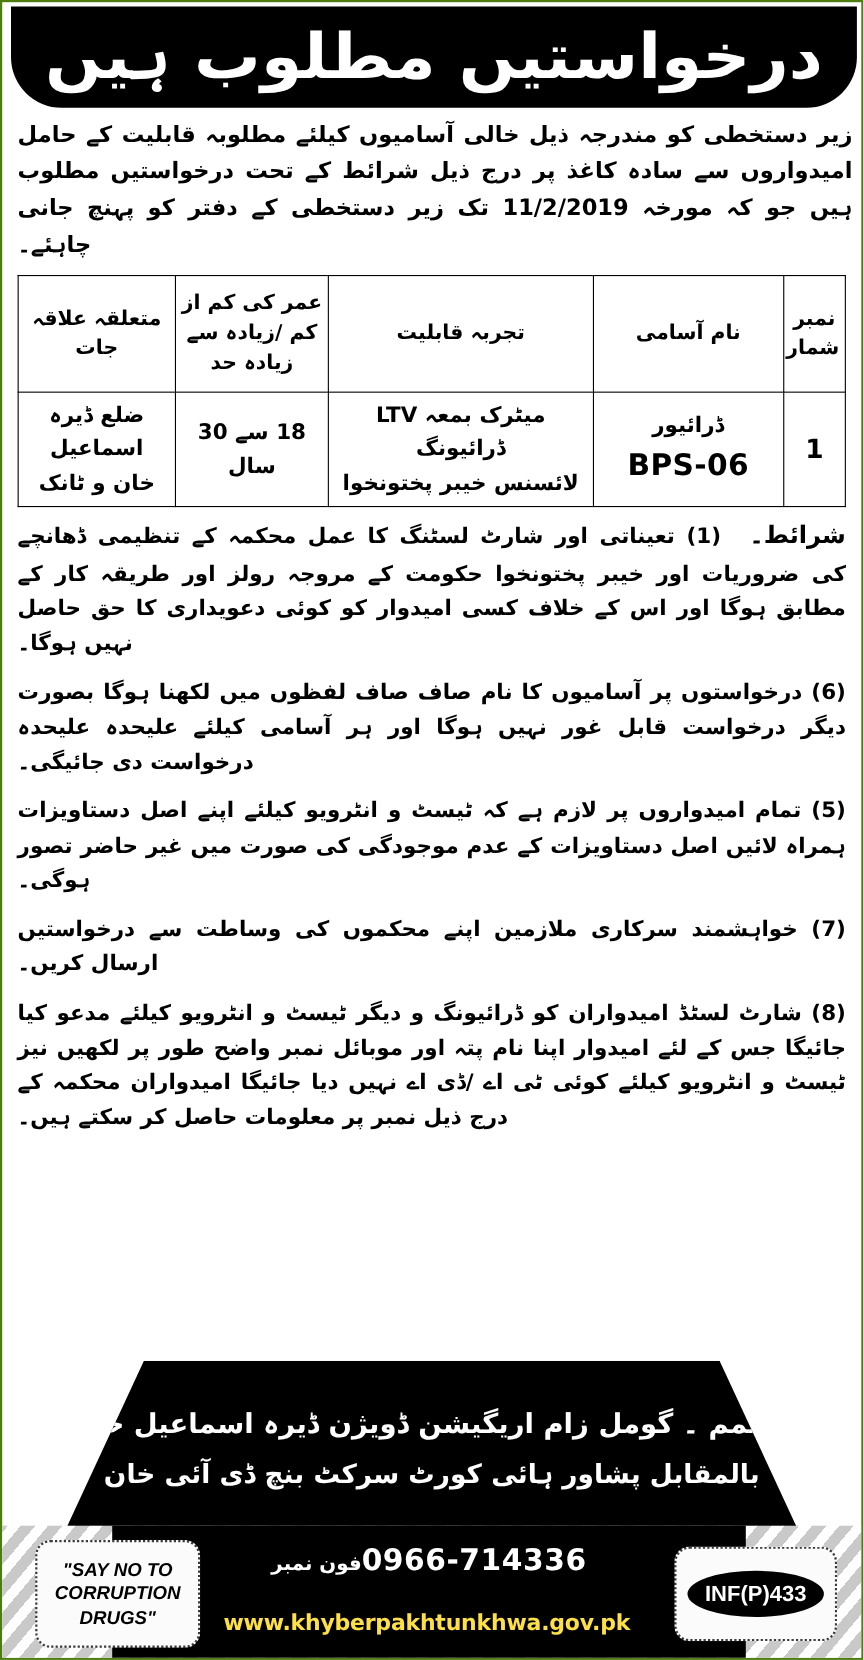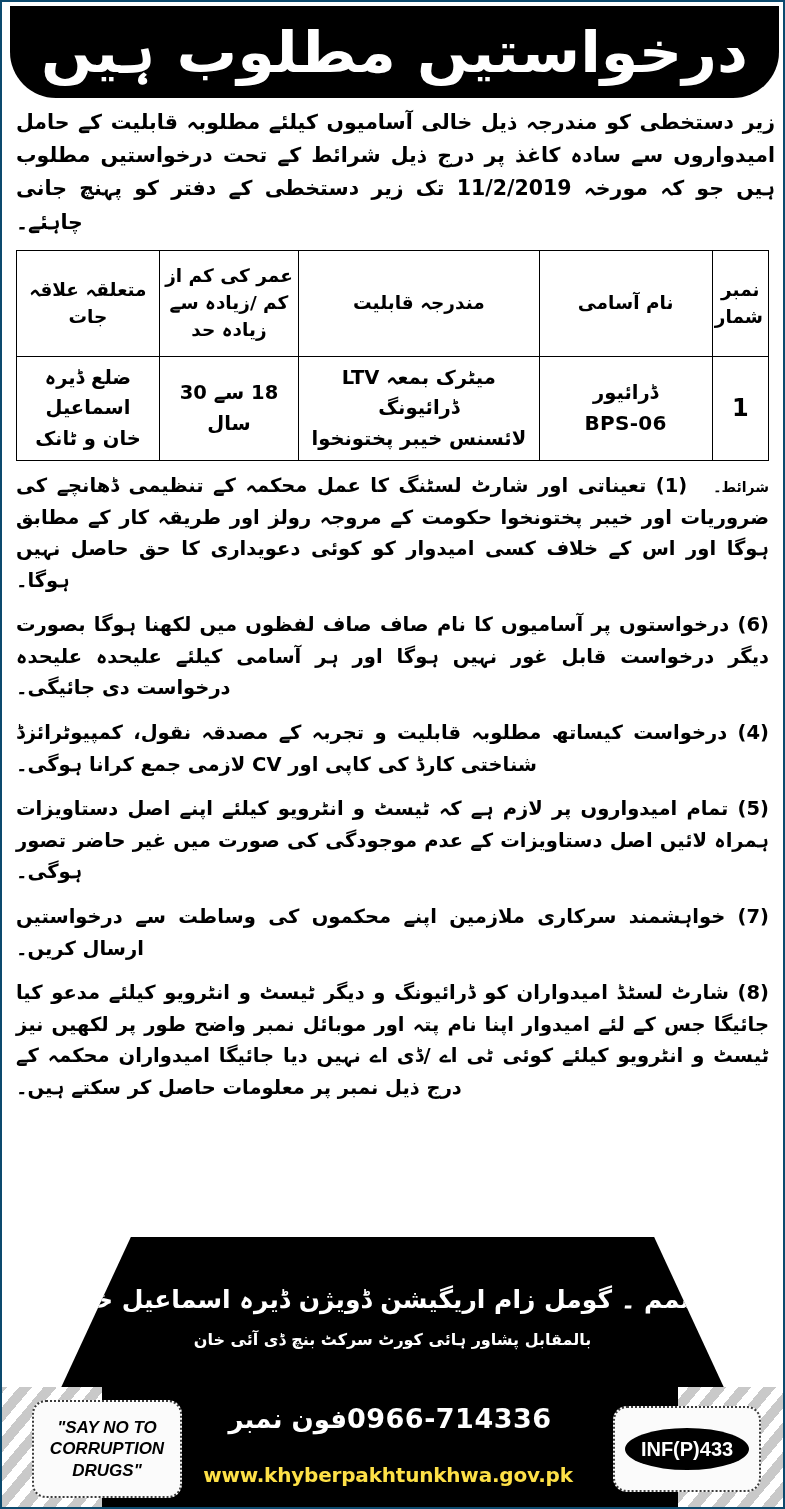--- a/index.html
+++ b/index.html
@@ -11,21 +11,21 @@
     background: #ffffff;
     font-family: "Liberation Sans", "DejaVu Sans", sans-serif;
   }
 
   #page {
     position: relative;
     width: 785px;
     height: 1509px;
     background: #ffffff;
     overflow: hidden;
-    border: 2px solid #0c4a6e;
+    border: 2px solid #4d7c0f;
   }
 
   
   .top-banner {
     position: absolute;
     left: 8px;
     top: 4px;
     width: 769px;
     height: 92px;
     background: #000000;
@@ -95,21 +95,21 @@
     font-weight: 600;
     line-height: 1.55;
     padding: 4px 5px;
   }
   .col-sr    { width: 7.5%; }
   .col-post  { width: 23%; margin-left: 44px; }
   .col-edu   { width: 32%; }
   .col-age   { width: 18.5%; }
   .col-area  { width: 19%; }
   .cell-line { display: block; }
-  .bps { font-size: 20px; font-weight: bold; letter-spacing: .3px; direction: ltr; }
+  .bps { font-size: 27px; font-weight: bold; letter-spacing: .3px; direction: ltr; }
   .sr-num { font-size: 24px; font-weight: bold; }
 
   
   .conditions {
     position: absolute;
     left: 14px;
     right: 14px;
     top: 468px;
     direction: rtl;
   }
@@ -119,21 +119,21 @@
     font-size: 19.5px;
     line-height: 1.62;
     color: #000;
     text-align: justify;
     text-align-last: left;
     font-family: "DejaVu Sans", "Liberation Sans", sans-serif;
     font-weight: 600;
   }
   .cond-heading {
     font-weight: bold;
-    font-size: 14px;
+    font-size: 22px;
     margin-left: 26px;
     display: inline-block;
   }
   .cond-num { font-weight: 600; }
 
   
   .footer-banner {
     position: absolute;
     left: 0;
     right: 0;
@@ -153,21 +153,21 @@
   }
   .footer-line {
     color: #fff;
     font-size: 25px;
     font-weight: bold;
     direction: rtl;
     line-height: 1.25;
     text-align: center;
     font-family: "DejaVu Sans", "Liberation Sans", sans-serif;
   }
-  .footer-line.small { font-size: 16px; }
+  .footer-line.small { font-size: 24px; }
 
   
   .bottom-strip {
     position: absolute;
     left: 0;
     right: 0;
     top: 1385px;
     height: 124px;
     background:
       repeating-linear-gradient(
@@ -188,21 +188,21 @@
     position: absolute;
     left: 0; right: 0;
     top: 16px;
     text-align: center;
     color: #fff;
     font-size: 27px;
     font-weight: bold;
     direction: rtl;
     font-family: "DejaVu Sans", "Liberation Sans", sans-serif;
   }
-  .phone-label { font-size: 26px; }
+  .phone-label { font-size: 18px; }
   .phone-number { direction: ltr; display: inline-block; letter-spacing: .5px; }
 
   .website-pill {
     position: absolute;
     left: 32px;
     right: 36px;
     top: 66px;
     height: 44px;
     background: #000;
     border-radius: 0 0 26px 26px;
@@ -288,21 +288,21 @@
   </div>
 
   <div class="intro">زیر دستخطی کو مندرجہ ذیل خالی آسامیوں کیلئے مطلوبہ قابلیت کے حامل امیدواروں سے سادہ کاغذ پر درج ذیل شرائط کے تحت درخواستیں مطلوب ہیں جو کہ مورخہ 11/2/2019 تک زیر دستخطی کے دفتر کو پہنچ جانی چاہئے۔</div>
 
   <div class="table-wrap">
     <table class="jobs">
       <thead>
         <tr>
           <th class="col-sr">نمبر شمار</th>
           <th class="col-post">نام آسامی</th>
-          <th class="col-edu">مندرجہ قابلیت</th>
+          <th class="col-edu">تجربہ قابلیت</th>
           <th class="col-age">عمر کی کم از کم /زیادہ سے زیادہ حد</th>
           <th class="col-area">متعلقہ علاقہ جات</th>
         </tr>
       </thead>
       <tbody>
         <tr>
           <td>
             <span class="sr-num">1</span>
           </td>
           <td>
@@ -323,21 +323,20 @@
         </tr>
       </tbody>
     </table>
   </div>
 
   <div class="conditions">
     <div class="cond-row">
       <span class="cond-heading">شرائط۔</span><span class="cond-num">(1) تعیناتی اور شارٹ لسٹنگ کا عمل محکمہ کے تنظیمی ڈھانچے کی ضروریات اور خیبر پختونخوا حکومت کے مروجہ رولز اور طریقہ کار کے مطابق ہوگا اور اس کے خلاف کسی امیدوار کو کوئی دعویداری کا حق حاصل نہیں ہوگا۔</span>
     </div>
     <div class="cond-row">(6) درخواستوں پر آسامیوں کا نام صاف صاف لفظوں میں لکھنا ہوگا بصورت دیگر درخواست قابل غور نہیں ہوگا اور ہر آسامی کیلئے علیحدہ علیحدہ درخواست دی جائیگی۔</div>
-    <div class="cond-row">(4) درخواست کیساتھ مطلوبہ قابلیت و تجربہ کے مصدقہ نقول، کمپیوٹرائزڈ شناختی کارڈ کی کاپی اور CV لازمی جمع کرانا ہوگی۔</div>
     <div class="cond-row">(5) تمام امیدواروں پر لازم ہے کہ ٹیسٹ و انٹرویو کیلئے اپنے اصل دستاویزات ہمراہ لائیں اصل دستاویزات کے عدم موجودگی کی صورت میں غیر حاضر تصور ہوگی۔</div>
     <div class="cond-row">(7) خواہشمند سرکاری ملازمین اپنے محکموں کی وساطت سے درخواستیں ارسال کریں۔</div>
     <div class="cond-row">(8) شارٹ لسٹڈ امیدواران کو ڈرائیونگ و دیگر ٹیسٹ و انٹرویو کیلئے مدعو کیا جائیگا جس کے لئے امیدوار اپنا نام پتہ اور موبائل نمبر واضح طور پر لکھیں نیز ٹیسٹ و انٹرویو کیلئے کوئی ٹی اے /ڈی اے نہیں دیا جائیگا امیدواران محکمہ کے درج ذیل نمبر پر معلومات حاصل کر سکتے ہیں۔</div>
   </div>
 
   <div class="footer-banner">
     <div class="footer-shape">
       <div class="footer-line">مہتمم ۔ گومل زام اریگیشن ڈویژن ڈیرہ اسماعیل خان</div>
       <div class="footer-line small">بالمقابل پشاور ہائی کورٹ سرکٹ بنچ ڈی آئی خان</div>
     </div>

